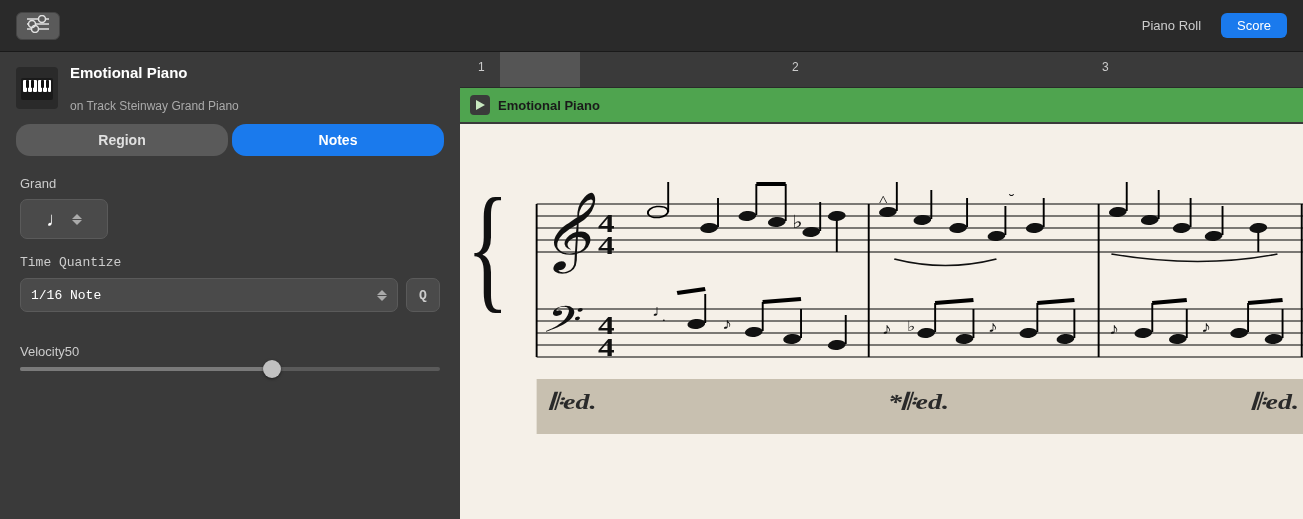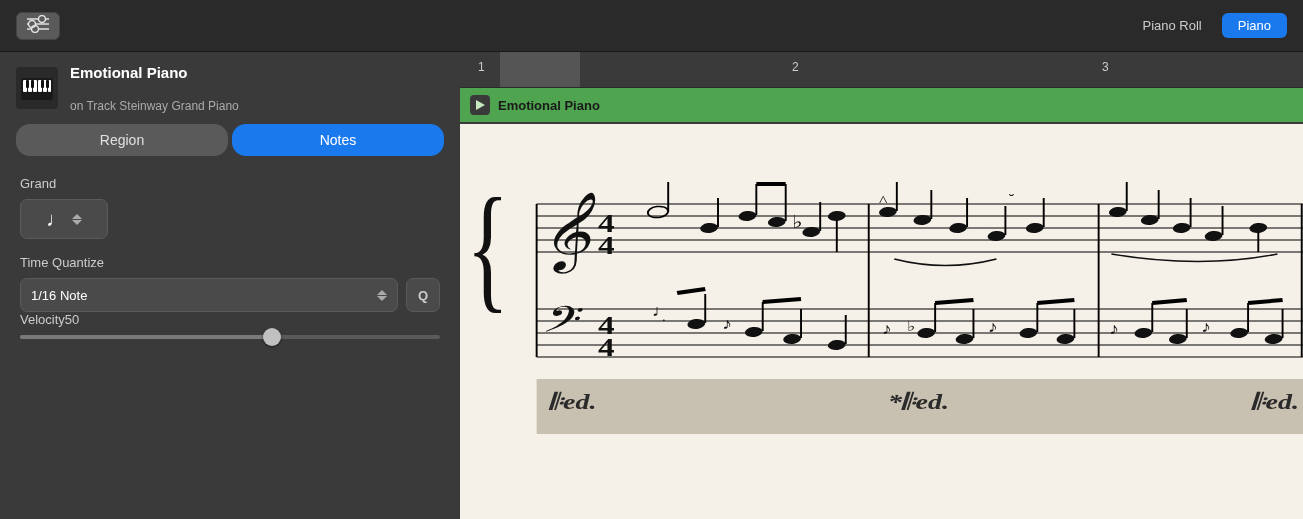--- a/index.html
+++ b/index.html
@@ -127,21 +127,21 @@
     .region-notes-toggle {
       display: flex;
       padding: 0 16px 12px 16px;
       gap: 4px;
     }
     .toggle-btn {
       flex: 1;
       height: 32px;
       border-radius: 14px;
       font-size: 14px;
-      font-weight: 400;
+      font-weight: 700;
       cursor: pointer;
       border: none;
     }
     .toggle-inactive {
       background: #5a5a5a;
       color: #e0e0e0;
     }
     .toggle-active {
       background: #1a7aed;
       color: #ffffff;
@@ -191,21 +191,22 @@
       border-right: 5px solid transparent;
       border-bottom: 5px solid #aaaaaa;
     }
     .stepper-down {
       border-left: 5px solid transparent;
       border-right: 5px solid transparent;
       border-top: 5px solid #aaaaaa;
     }
 
     .time-quantize-section {
-      margin-bottom: 0;
+      margin-bottom: 32px;
+      font-family: Liberation Mono, monospace;
     }
     .quantize-row {
       display: flex;
       align-items: center;
       gap: 8px;
       border-radius: 11px;
     }
     .quantize-select {
       flex: 1;
       height: 34px;
@@ -369,21 +370,21 @@
             <line x1="0" y1="4" x2="11.5" y2="4" stroke="#e0e0e0" stroke-width="1.5"></line>
             <circle cx="8" cy="14" r="3.5" fill="none" stroke="#e0e0e0" stroke-width="1.5"></circle>
             <line x1="11.5" y1="14" x2="22" y2="14" stroke="#e0e0e0" stroke-width="1.5"></line>
             <line x1="0" y1="14" x2="4.5" y2="14" stroke="#e0e0e0" stroke-width="1.5"></line>
           </svg>
         </span>
       </div>
     </div>
     <div class="top-bar-right">
       <button class="view-btn view-btn-inactive">Piano Roll</button>
-      <button class="view-btn view-btn-active">Piano</button>
+      <button class="view-btn view-btn-active">Score</button>
     </div>
   </div>
 
   <div class="main-content">
 
     <div class="left-panel">
 
       <div class="track-info">
         <div class="piano-icon">
           <svg viewBox="0 0 36 36">

